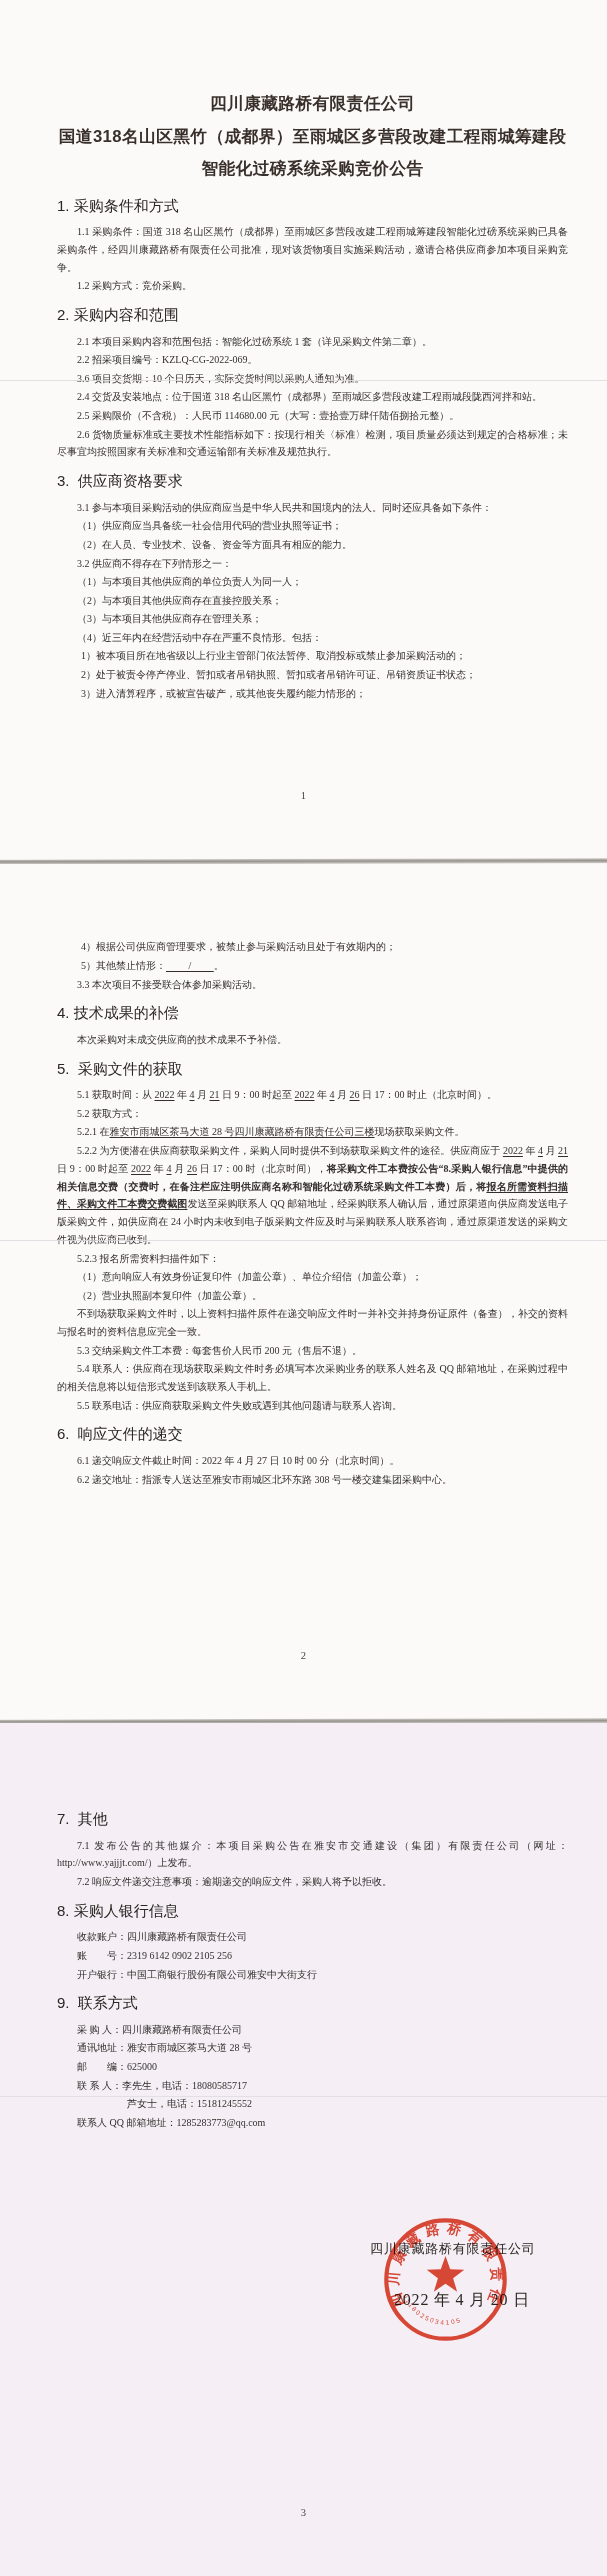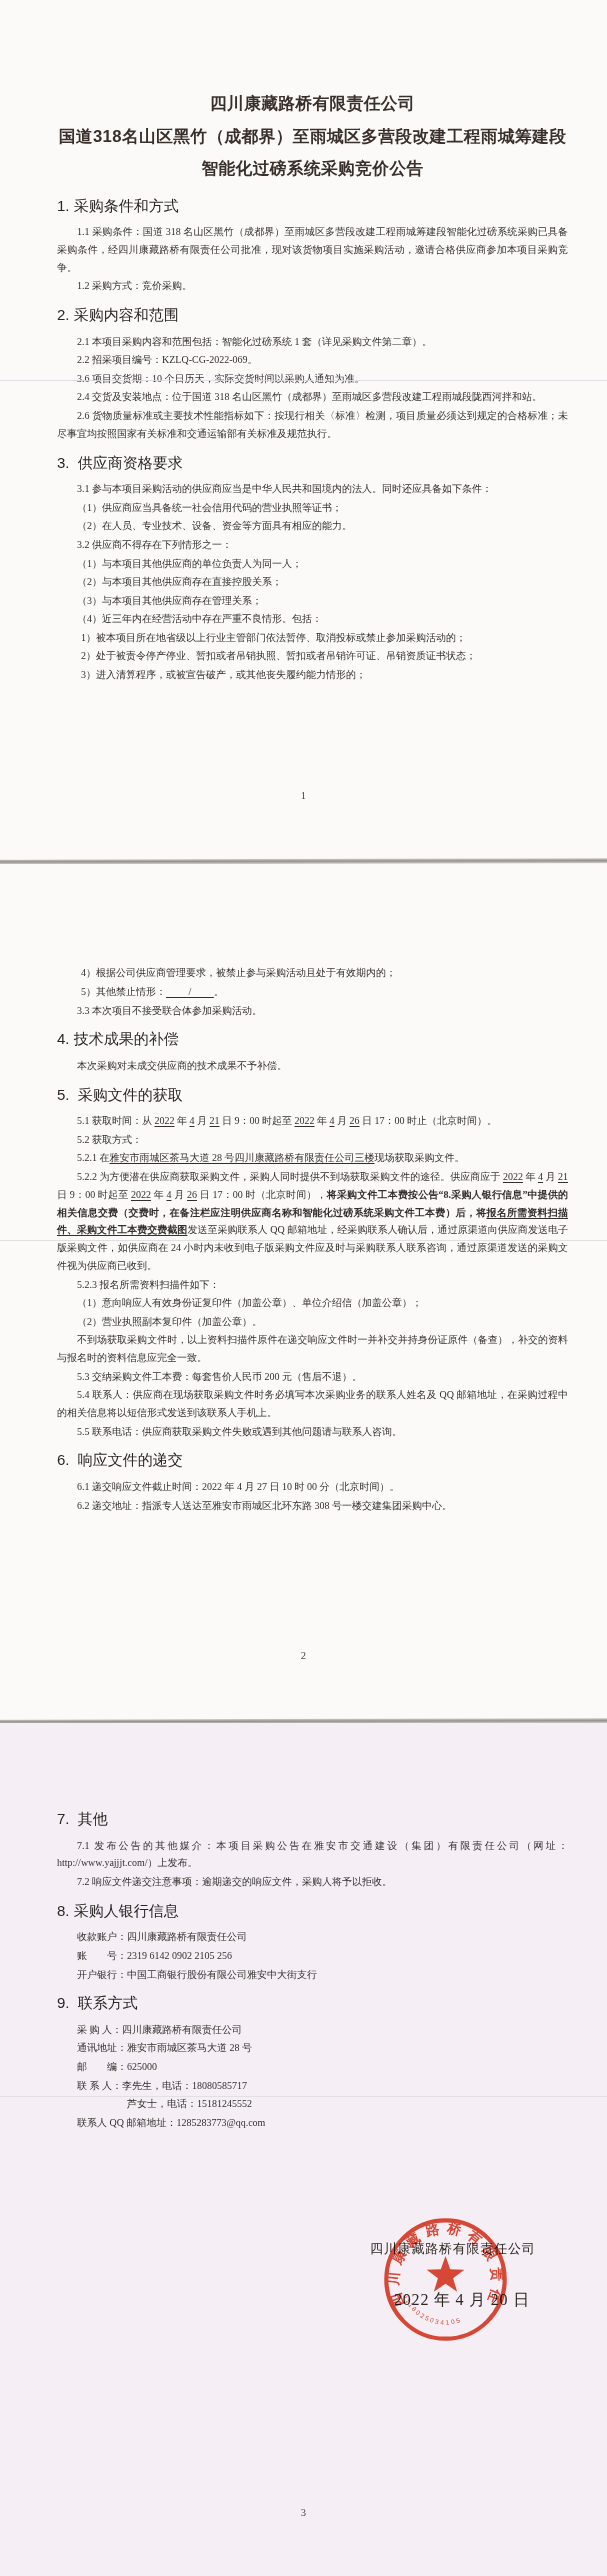--- a/index.html
+++ b/index.html
@@ -39,20 +39,21 @@
         <p class="blk title">国道318名山区黑竹（成都界）至雨城区多营段改建工程雨城筹建段</p>
         <p class="blk title">智能化过磅系统采购竞价公告</p>
         <h2 class="blk heading">1. 采购条件和方式</h2>
         <p class="blk para">1.1 采购条件：国道 318 名山区黑竹（成都界）至雨城区多营段改建工程雨城筹建段智能化过磅系统采购已具备采购条件，经四川康藏路桥有限责任公司批准，现对该货物项目实施采购活动，邀请合格供应商参加本项目采购竞争。</p>
         <p class="blk para">1.2 采购方式：竞价采购。</p>
         <h2 class="blk heading">2. 采购内容和范围</h2>
         <p class="blk para">2.1 本项目采购内容和范围包括：智能化过磅系统 1 套（详见采购文件第二章）。</p>
         <p class="blk para">2.2 招采项目编号：KZLQ-CG-2022-069。</p>
         <p class="blk para">3.6 项目交货期：10 个日历天，实际交货时间以采购人通知为准。</p>
         <p class="blk para">2.4 交货及安装地点：位于国道 318 名山区黑竹（成都界）至雨城区多营段改建工程雨城段陇西河拌和站。</p>
+        <p class="blk para">2.5 采购限价（不含税）：人民币 114680.00 元（大写：壹拾壹万肆仟陆佰捌拾元整）。</p>
         <p class="blk para">2.6 货物质量标准或主要技术性能指标如下：按现行相关〈标准〉检测，项目质量必须达到规定的合格标准；未尽事宜均按照国家有关标准和交通运输部有关标准及规范执行。</p>
         <h2 class="blk heading">3.&nbsp;&nbsp;供应商资格要求</h2>
         <p class="blk para">3.1 参与本项目采购活动的供应商应当是中华人民共和国境内的法人。同时还应具备如下条件：</p>
         <p class="blk para">（1）供应商应当具备统一社会信用代码的营业执照等证书；</p>
         <p class="blk para">（2）在人员、专业技术、设备、资金等方面具有相应的能力。</p>
         <p class="blk para">3.2 供应商不得存在下列情形之一：</p>
         <p class="blk para">（1）与本项目其他供应商的单位负责人为同一人；</p>
         <p class="blk para">（2）与本项目其他供应商存在直接控股关系；</p>
         <p class="blk para">（3）与本项目其他供应商存在管理关系；</p>
         <p class="blk para">（4）近三年内在经营活动中存在严重不良情形。包括：</p>
@@ -60,21 +61,21 @@
         <p class="blk para ind-sub">2）处于被责令停产停业、暂扣或者吊销执照、暂扣或者吊销许可证、吊销资质证书状态；</p>
         <p class="blk para ind-sub">3）进入清算程序，或被宣告破产，或其他丧失履约能力情形的；</p>
       </div>
     <div class="pnum">1</div>
   </section>
 
   <div class="gap"></div>
 
   <section class="page p12" style="height:855px;">
     <div class="artifact" style="top:376px;"></div>
-    <div class="content" style="padding-top:100px;">
+    <div class="content" style="padding-top:74px;">
         <p class="blk para ind-sub">4）根据公司供应商管理要求，被禁止参与采购活动且处于有效期内的；</p>
         <p class="blk para ind-sub"><span>5）其他禁止情形：</span><span class="u">　　 / 　　</span><span>。</span></p>
         <p class="blk para">3.3 本次项目不接受联合体参加采购活动。</p>
         <h2 class="blk heading">4. 技术成果的补偿</h2>
         <p class="blk para">本次采购对未成交供应商的技术成果不予补偿。</p>
         <h2 class="blk heading">5.&nbsp;&nbsp;采购文件的获取</h2>
         <p class="blk para"><span>5.1 获取时间：从 </span><span class="u">2022</span><span> 年 </span><span class="u">4</span><span> 月 </span><span class="u">21</span><span> 日 9：00 时起至 </span><span class="u">2022</span><span> 年 </span><span class="u">4</span><span> 月 </span><span class="u">26</span><span> 日 17：00 时止（北京时间）。</span></p>
         <p class="blk para">5.2 获取方式：</p>
         <p class="blk para"><span>5.2.1 在</span><span class="u">雅安市雨城区茶马大道 28 号四川康藏路桥有限责任公司三楼</span><span>现场获取采购文件。</span></p>
         <p class="blk para"><span>5.2.2 为方便潜在供应商获取采购文件，采购人同时提供不到场获取采购文件的途径。供应商应于 </span><span class="u">2022</span><span> 年 </span><span class="u">4</span><span> 月 </span><span class="u">21</span><span> 日 9：00 时起至 </span><span class="u">2022</span><span> 年 </span><span class="u">4</span><span> 月 </span><span class="u">26</span><span> 日 17：00 时（北京时间），</span><span class="b">将采购文件工本费按公告“8.采购人银行信息”中提供的相关信息交费（交费时，在备注栏应注明供应商名称和智能化过磅系统采购文件工本费）后，将</span><span class="b u">报名所需资料扫描件、采购文件工本费交费截图</span><span>发送至采购联系人 QQ 邮箱地址，经采购联系人确认后，通过原渠道向供应商发送电子版采购文件，如供应商在 24 小时内未收到电子版采购文件应及时与采购联系人联系咨询，通过原渠道发送的采购文件视为供应商已收到。</span></p>

